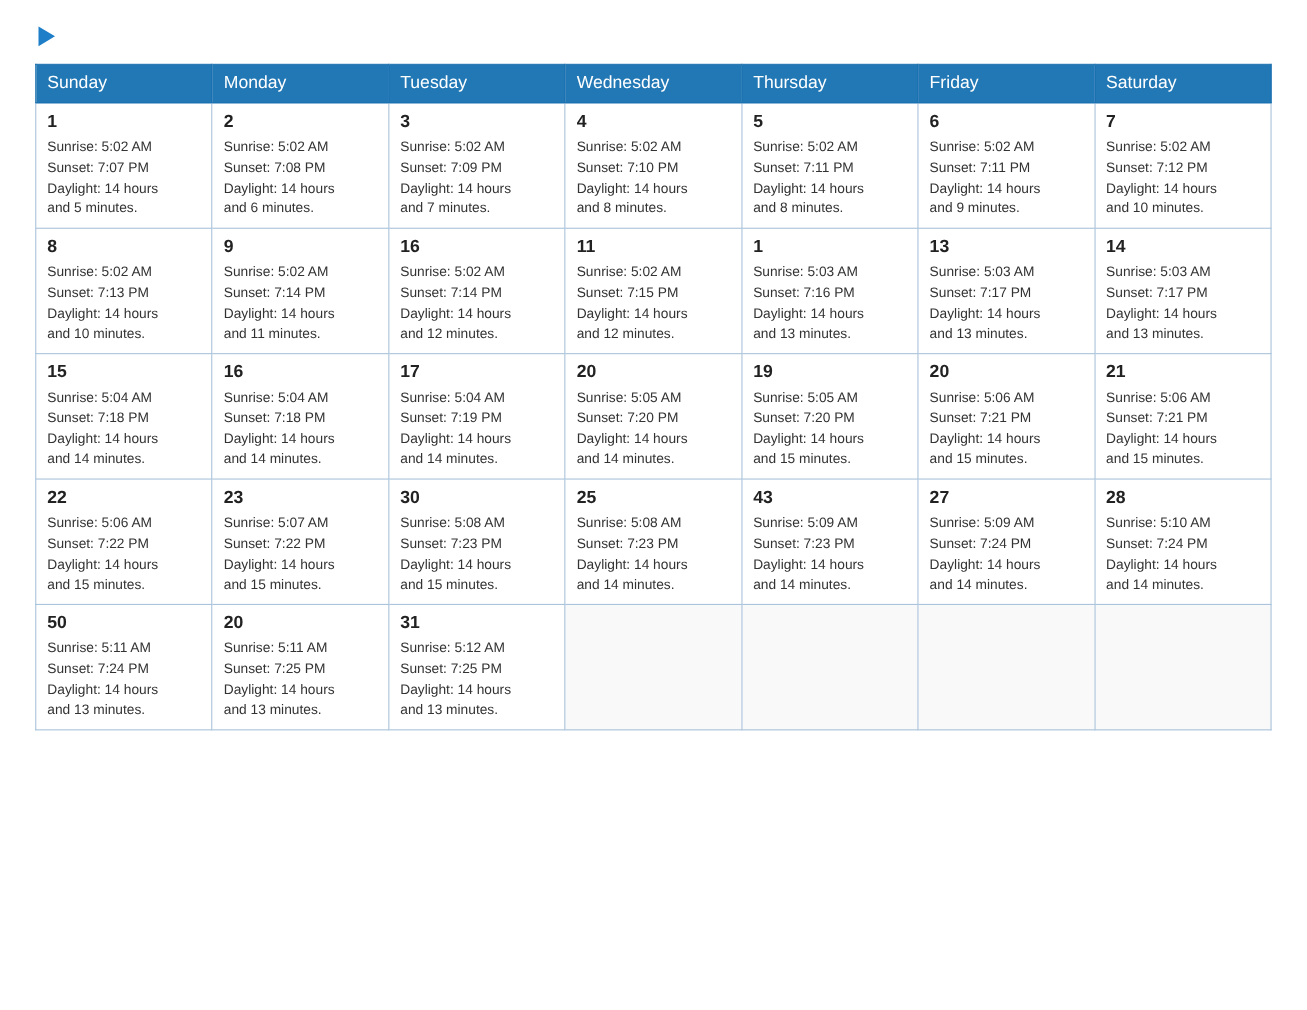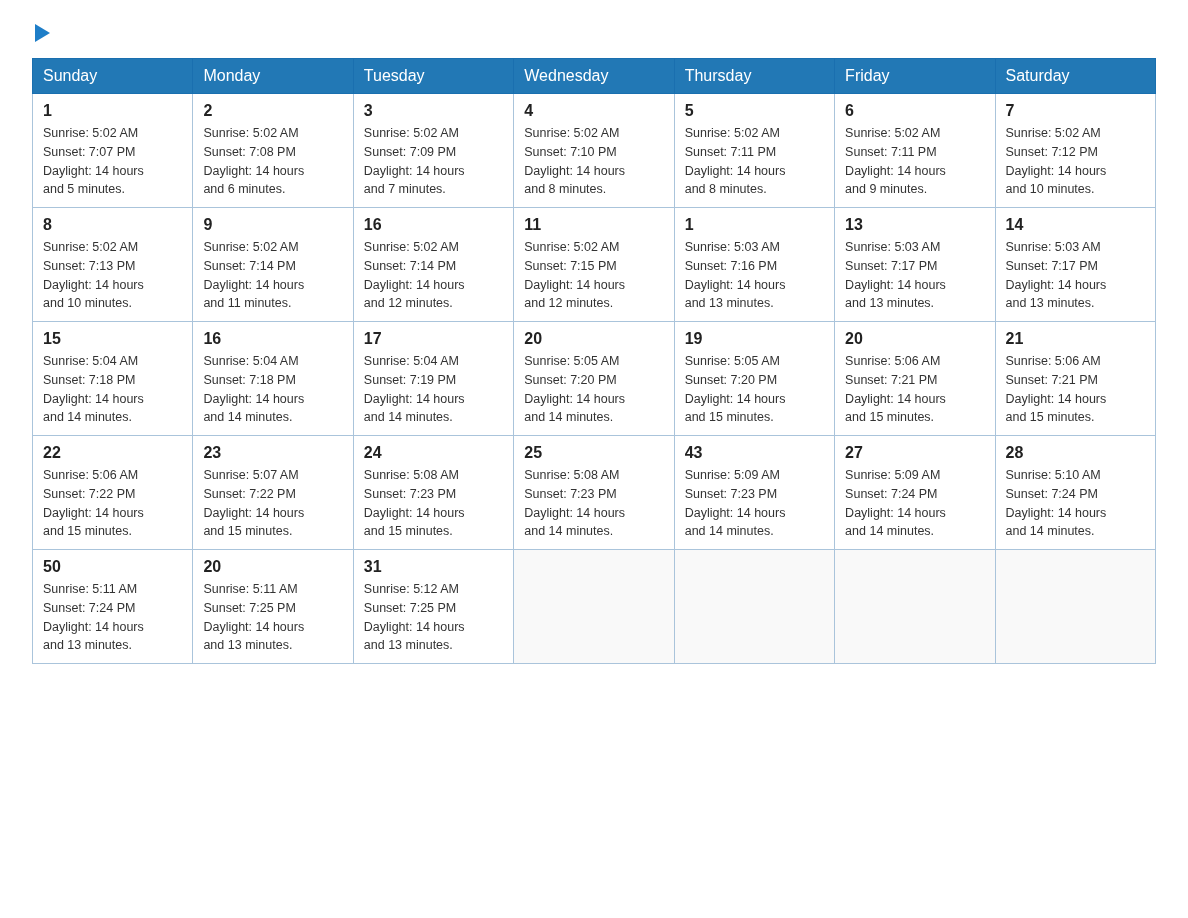--- a/index.html
+++ b/index.html
@@ -216,21 +216,21 @@
       <tr>
         <td>
           <span class="day-num">22</span>
           <div class="day-info">Sunrise: 5:06 AM<br>Sunset: 7:22 PM<br>Daylight: 14 hours<br>and 15 minutes.</div>
         </td>
         <td>
           <span class="day-num">23</span>
           <div class="day-info">Sunrise: 5:07 AM<br>Sunset: 7:22 PM<br>Daylight: 14 hours<br>and 15 minutes.</div>
         </td>
         <td>
-          <span class="day-num">24</span>
+          <span class="day-num">30</span>
           <div class="day-info">Sunrise: 5:08 AM<br>Sunset: 7:23 PM<br>Daylight: 14 hours<br>and 15 minutes.</div>
         </td>
         <td>
           <span class="day-num">25</span>
           <div class="day-info">Sunrise: 5:08 AM<br>Sunset: 7:23 PM<br>Daylight: 14 hours<br>and 14 minutes.</div>
         </td>
         <td>
           <span class="day-num">43</span>
           <div class="day-info">Sunrise: 5:09 AM<br>Sunset: 7:23 PM<br>Daylight: 14 hours<br>and 14 minutes.</div>
         </td>

